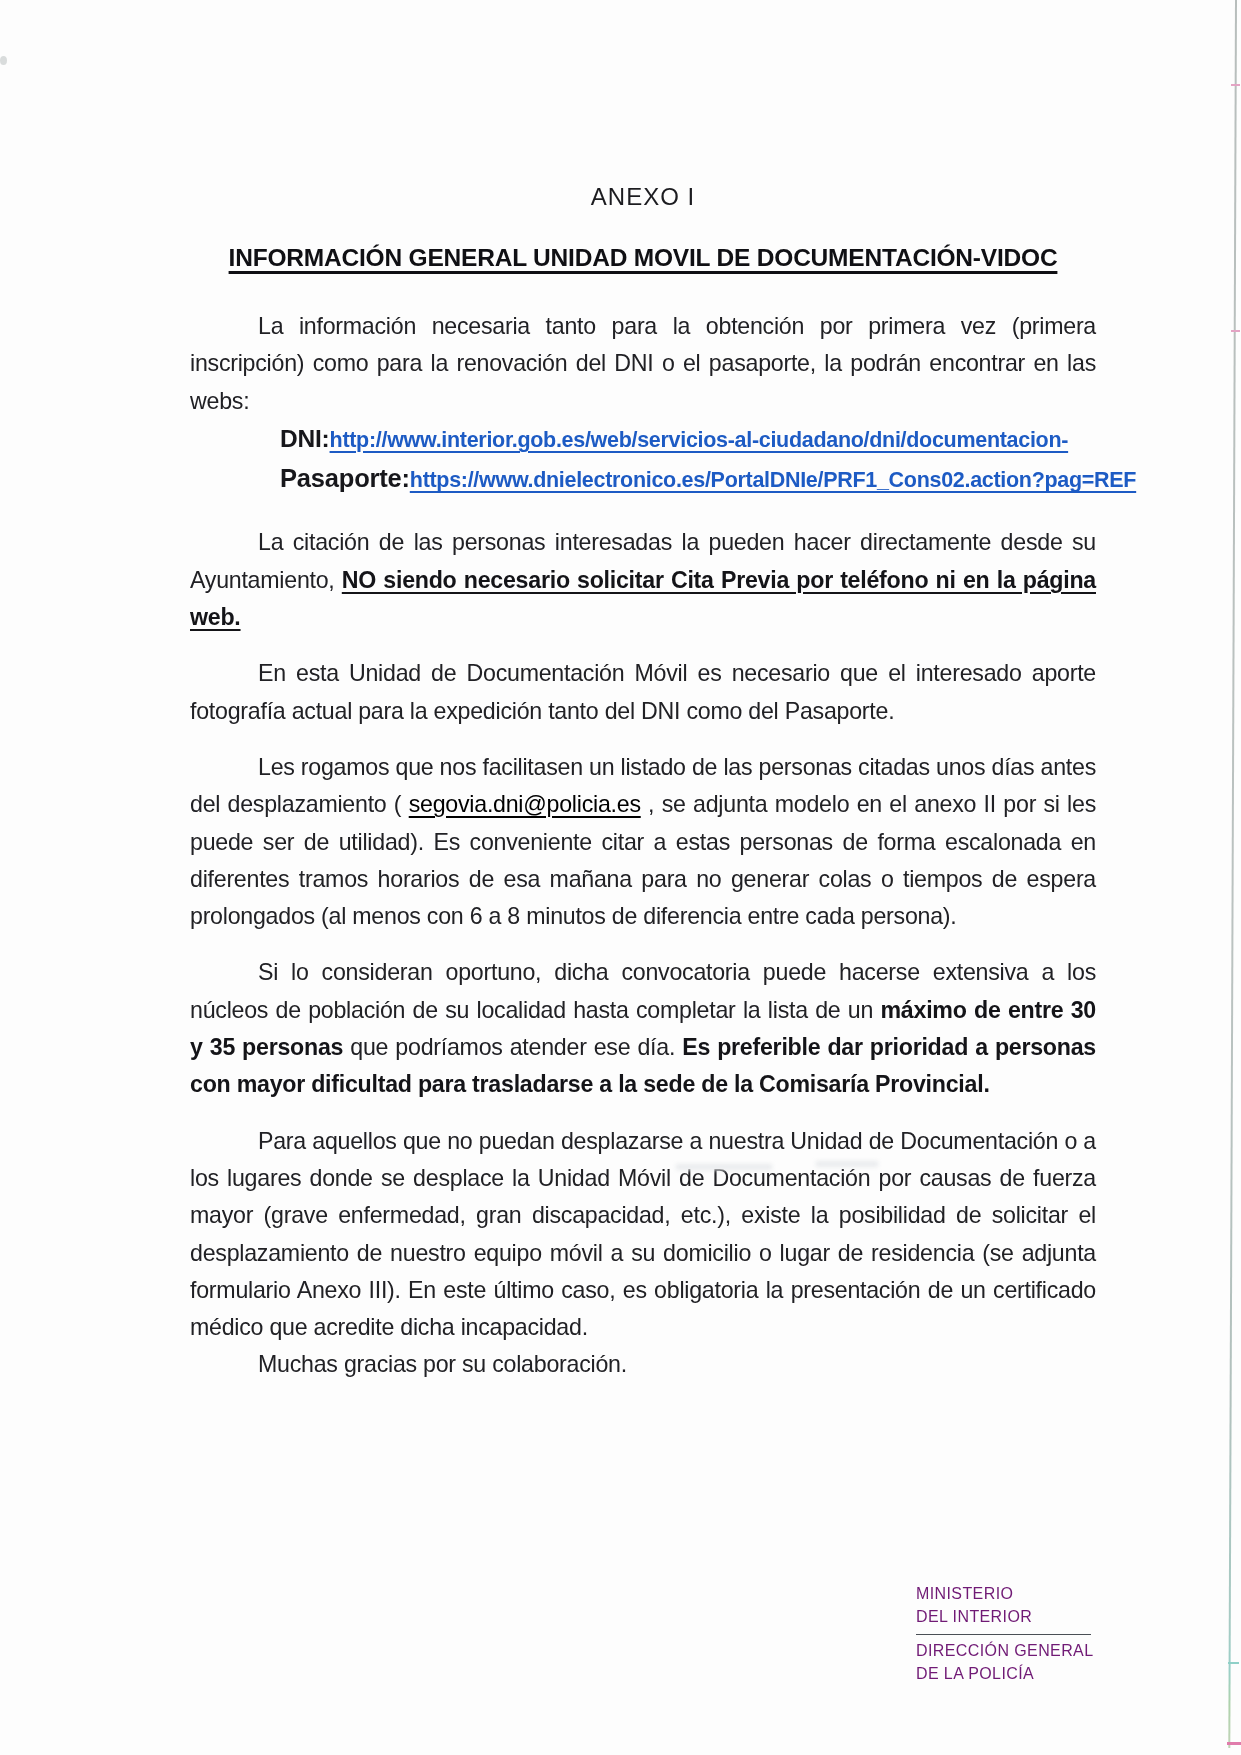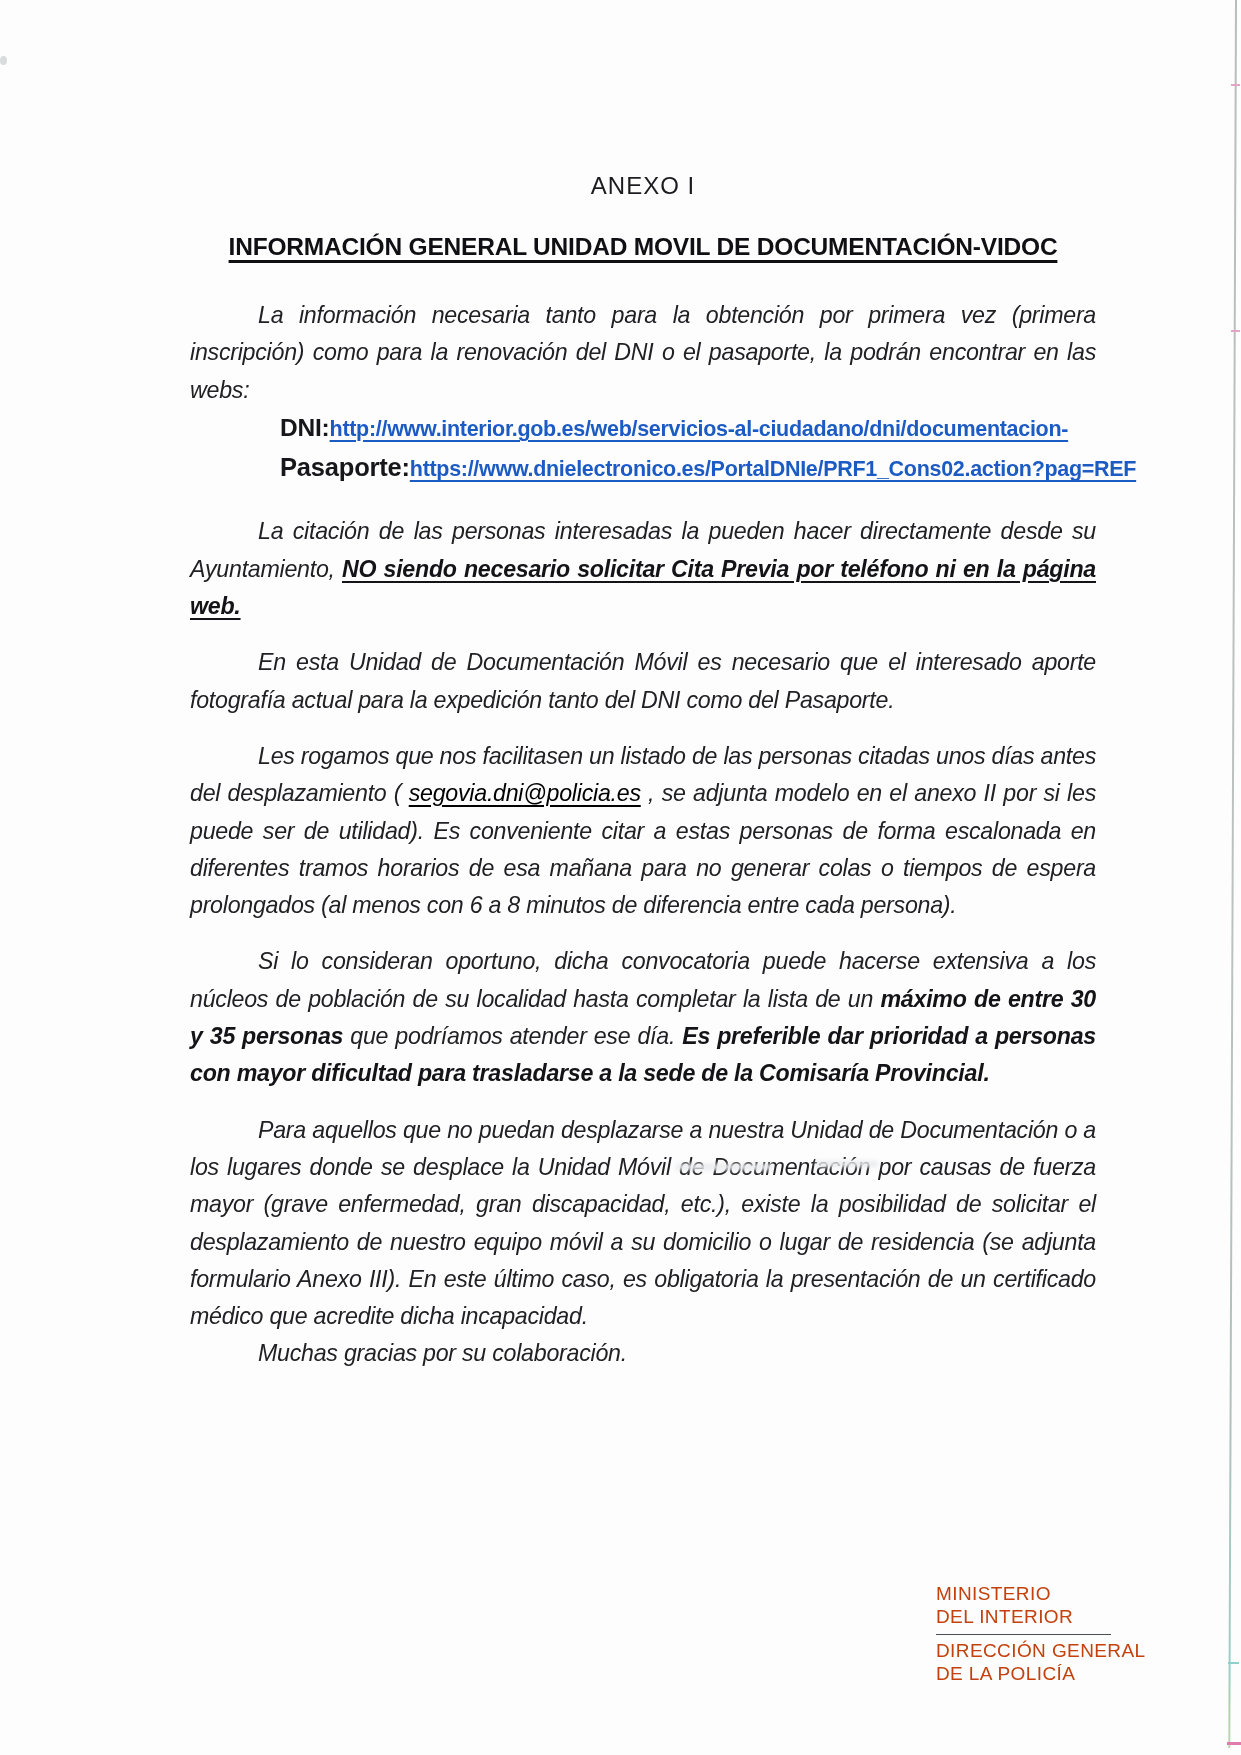--- a/index.html
+++ b/index.html
@@ -8,21 +8,21 @@
     width:1241px; height:1755px;
     background:#fdfdfd;
     overflow:hidden;
     font-family:"Liberation Sans", sans-serif;
     color:#212125;
   }
 
   
   .col {
     position:absolute;
-    left:190px; top:172px;
+    left:190px; top:183px;
     width:906px;
   }
 
   .anexo {
     margin:0 0 33px 0;
     text-align:center;
     font-size:24px; font-weight:400;
     letter-spacing:1px;
     color:#1c1c20;
   }
@@ -37,21 +37,20 @@
     text-underline-offset:5px;
   }
 
   p.body {
     margin:0 0 19px 0;
     font-size:23.2px;
     line-height:37.3px;
     letter-spacing:-0.25px;
     text-align:justify;
     text-indent:68px;
-    font-style:italic;
   }
   p.no-gap { margin-bottom:0; }
   p.last   { margin-bottom:0; }
 
   .bold-u {
     font-weight:700;
     text-decoration:underline;
     text-decoration-thickness:2px;
     text-underline-offset:4px;
     color:#141418;
@@ -92,26 +91,26 @@
   }
 
   .gracias {
     margin-top:42px;
     text-align:left;
   }
 
   
   .footer {
     position:absolute;
-    left:936px; top:1583px;
+    left:916px; top:1583px;
     width:210px;
-    font-size:19px;
+    font-size:16px;
     line-height:22.5px;
     letter-spacing:0.4px;
-    color:#c2410c;
+    color:#701a75;
   }
   .footer .sep {
     width:175px; height:0;
     border-top:1.6px solid #4a4f55;
     margin:6px 0 5px 0;
   }
 
   
   .edge-line {
     position:absolute;

